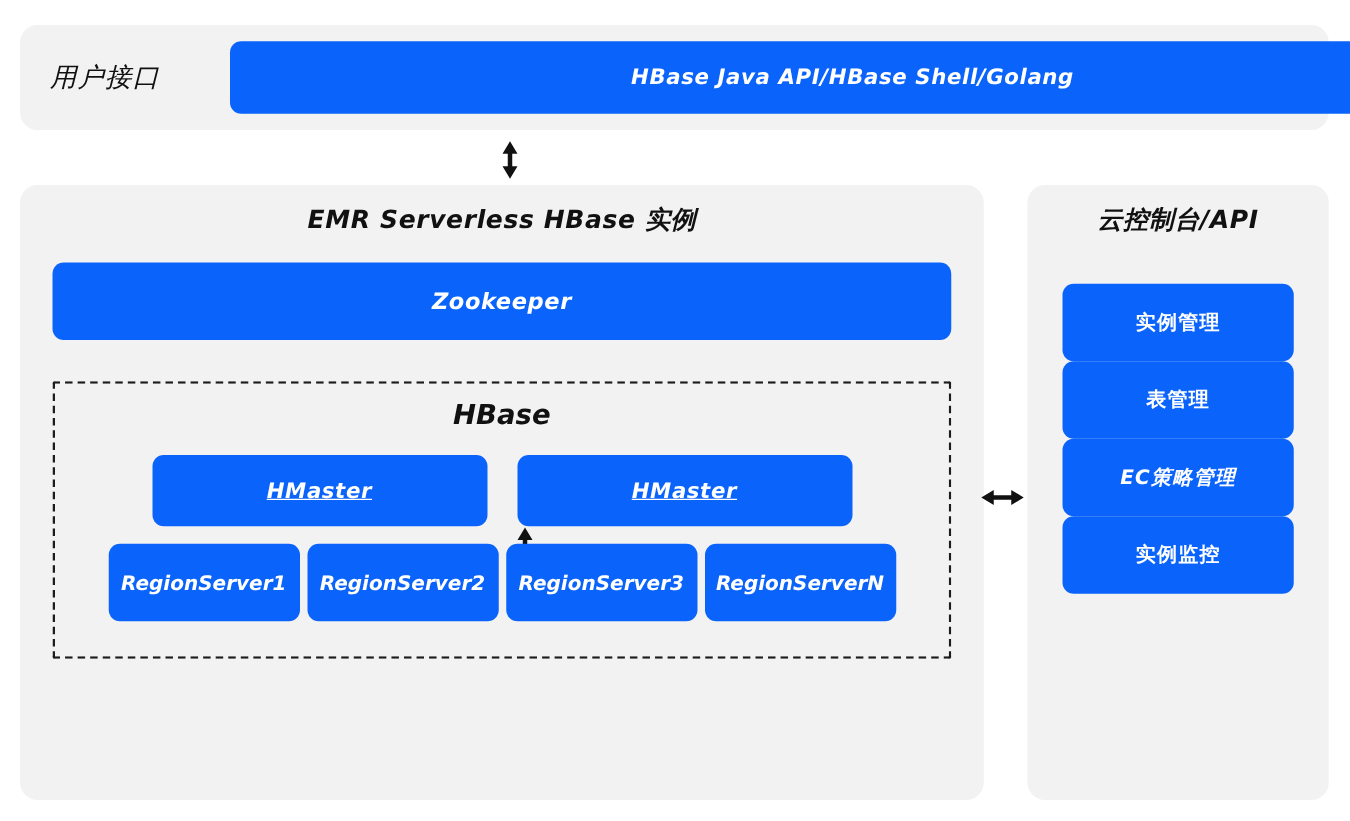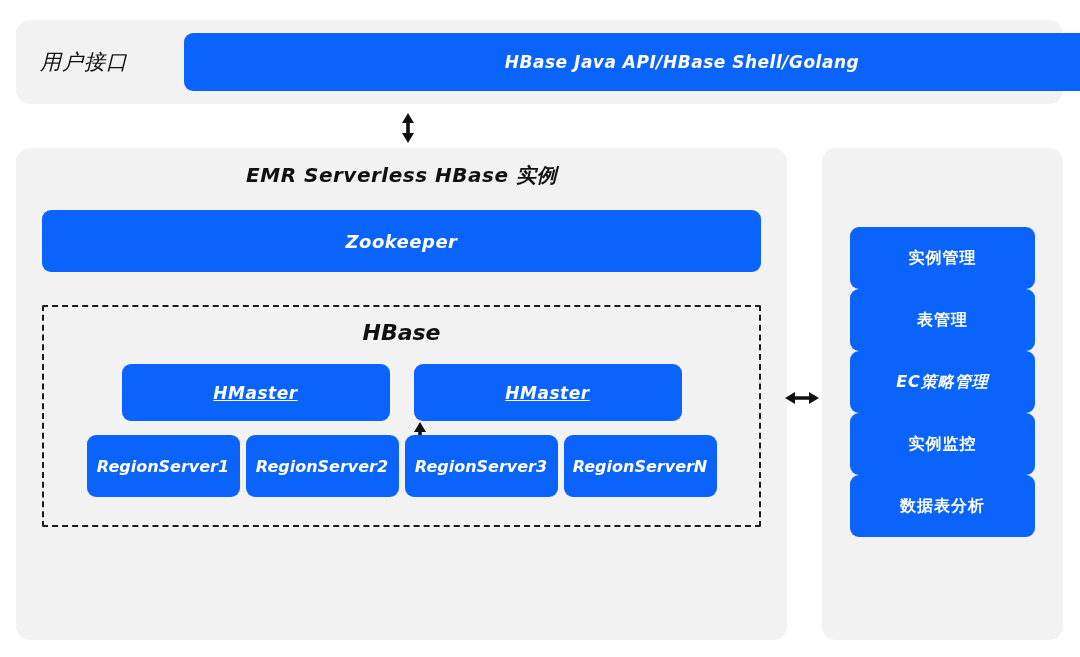--- a/index.html
+++ b/index.html
@@ -267,20 +267,20 @@
     </div>
   </div>
 
 </div>
 
 <svg class="h-arrow" id="arrow-instance-to-console" viewBox="0 0 38 20">
   <path d="M2 10 L12 4 L12 8.2 L26 8.2 L26 4 L36 10 L26 16 L26 11.8 L12 11.8 L12 16 Z" fill="#111111"></path>
 </svg>
 
 <div class="panel" id="console-panel">
+  <div id="console-title">云控制台/API</div>
   <div id="console-items">
     <div class="bluebox console-item">实例管理</div>
     <div class="bluebox console-item">表管理</div>
     <div class="bluebox console-item italicized">EC策略管理</div>
     <div class="bluebox console-item">实例监控</div>
-    <div class="bluebox console-item">数据表分析</div>
   </div>
 </div>
 
 </body></html>

